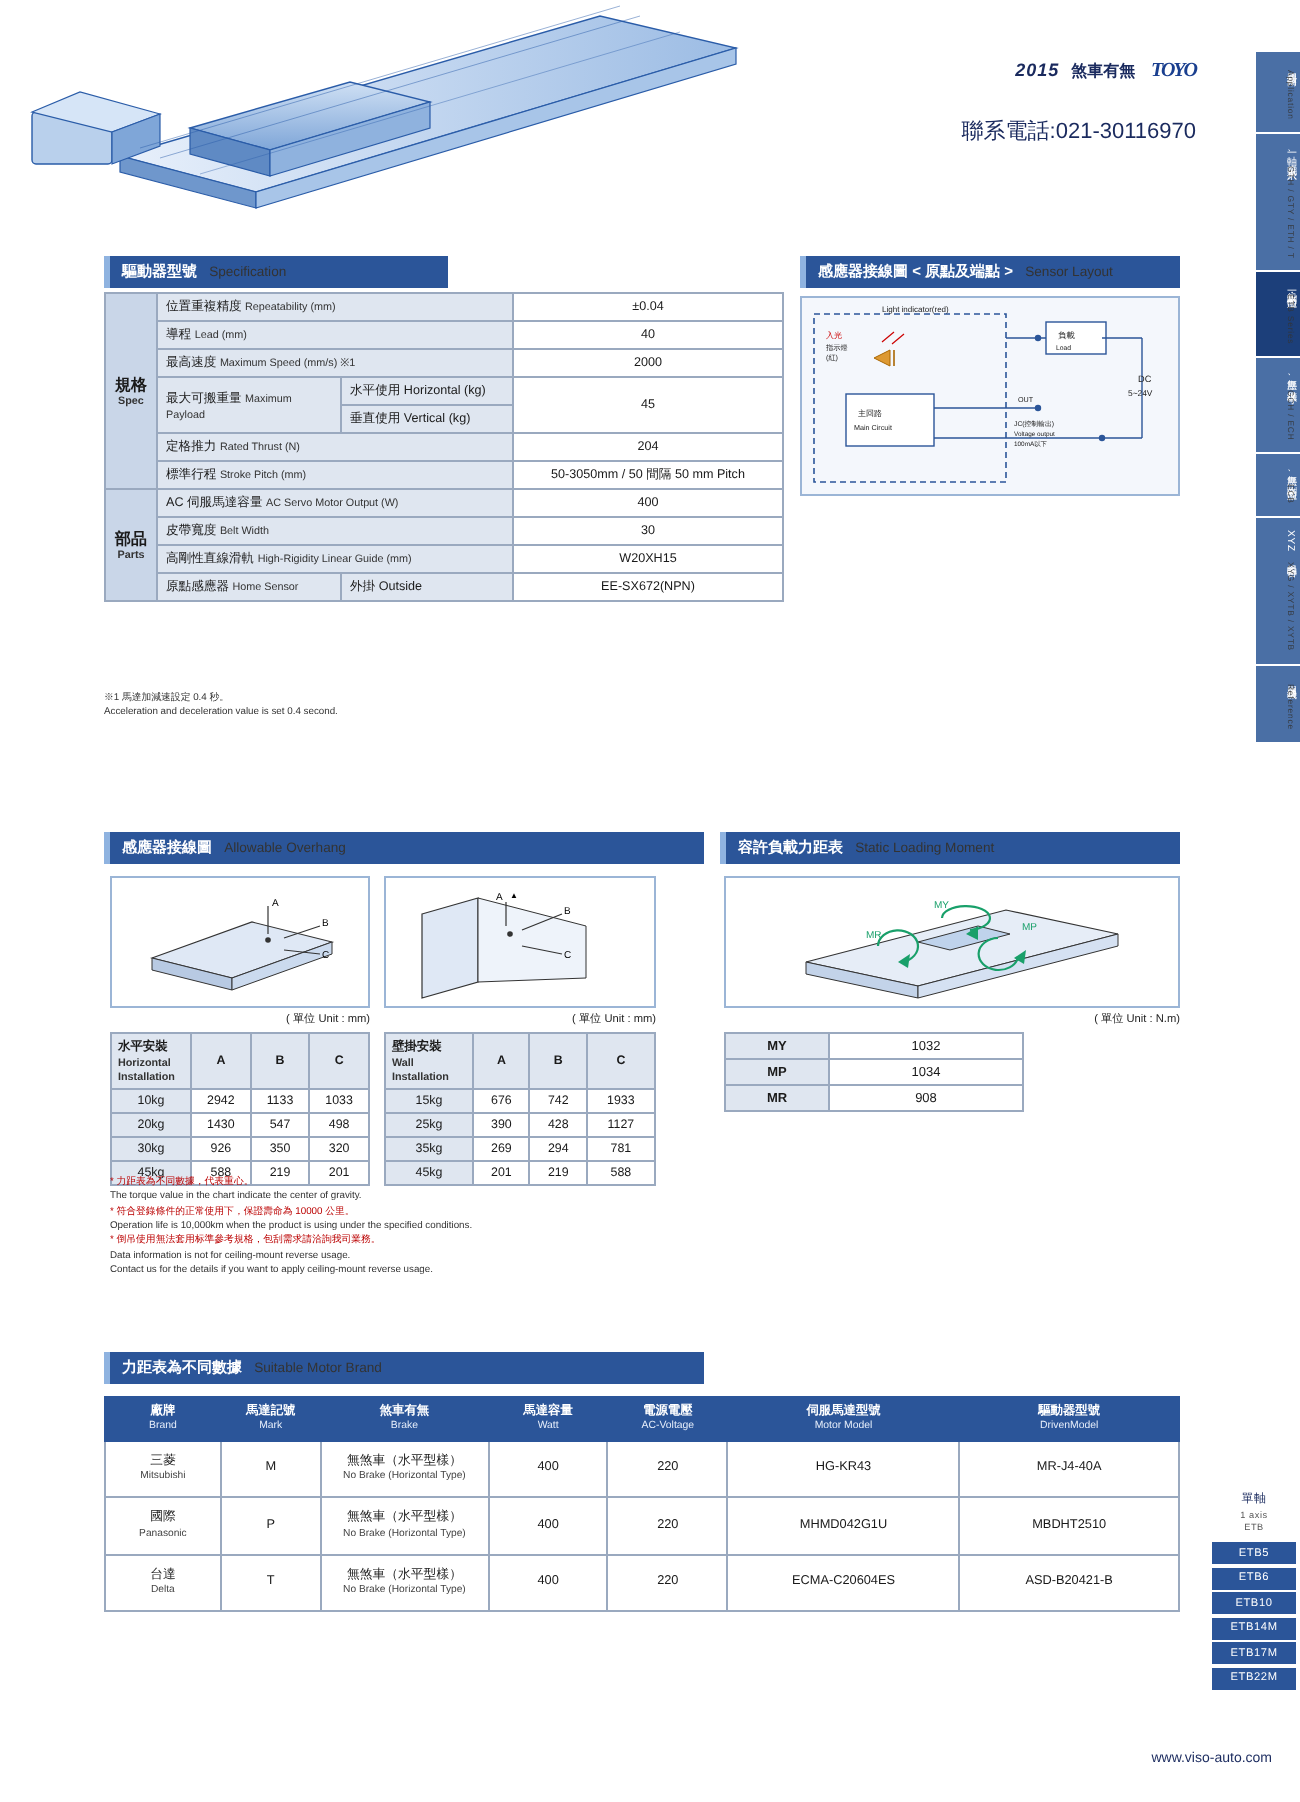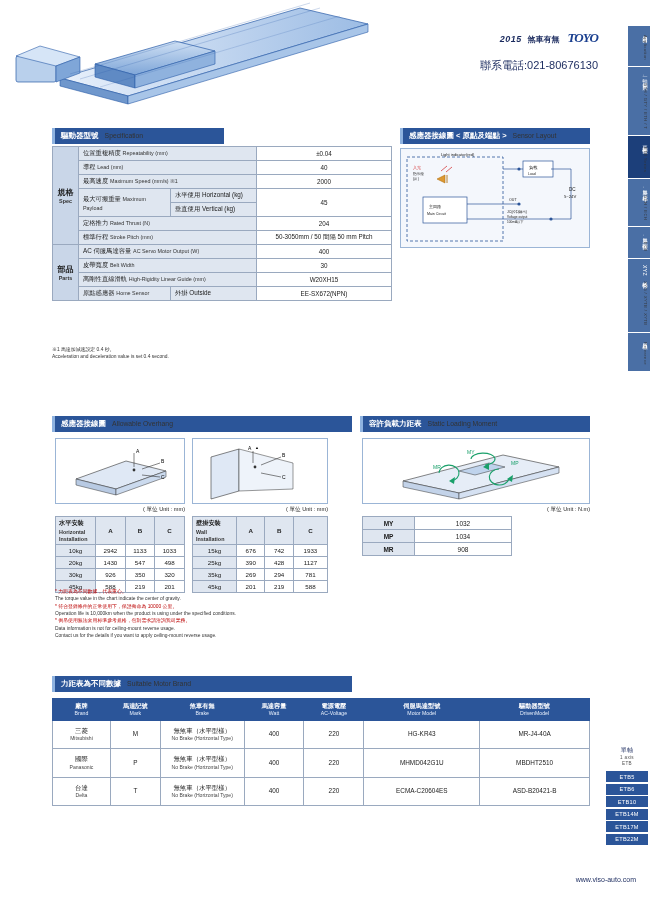--- a/index.html
+++ b/index.html
@@ -20,21 +20,21 @@
   .hero-art { position:absolute; left:0; top:0; width:370px; height:108px; }
   .hero-meta {
     position:absolute; right:10px; top:30px; text-align:right;
   }
   .hero-year {
     font-size:9px; font-weight:bold; font-style:italic; color:#1a2a5e; letter-spacing:0.5px;
   }
   .hero-cat { font-size:8px; color:#1a2a5e; margin-left:4px; font-weight:bold;}
   .toyo-logo {
     display:inline-block; font-family:"Liberation Serif", serif; font-style:italic;
-    font-weight:bold; font-size:13px; color:#1a3f8f; letter-spacing:-1px; margin-left:6px;
+    font-weight:bold; font-size:10px; color:#1a3f8f; letter-spacing:-1px; margin-left:6px;
   }
   .phone {
     position:absolute; right:10px; top:58px; font-size:11px; color:#1a2a5e;
     font-family:"Liberation Sans", sans-serif;
   }
 
   
   .sidetabs { position:absolute; right:0; top:26px; width:22px; }
   .stab {
     width:22px; margin-bottom:1px; background:#4a6fa5; color:#fff;
@@ -127,21 +127,21 @@
       <polygon points="56,66 80,57 80,73 56,82" fill="#7fa6d8" stroke="#2a5ca8" stroke-width="0.6"></polygon>
       <line x1="70" y1="74" x2="310" y2="3" stroke="#2a5ca8" stroke-width="0.4" opacity="0.6"></line>
       <line x1="80" y1="79" x2="320" y2="8" stroke="#2a5ca8" stroke-width="0.4" opacity="0.6"></line>
       <line x1="100" y1="87" x2="340" y2="16" stroke="#2a5ca8" stroke-width="0.4" opacity="0.5"></line>
     </svg>
     <div class="hero-meta">
       <span class="hero-year">2015</span>
       <span class="hero-cat">煞車有無</span>
       <span class="toyo-logo">TOYO</span>
     </div>
-    <div class="phone">聯系電話:021-80676130</div>
+    <div class="phone">聯系電話:021-30116970</div>
   </div>
 
   <div class="sidetabs">
     <div class="stab">
       <span>選用指南</span>
       <span class="en">Application</span>
     </div>
     <div class="stab">
       <span>一軸、電動夾爪</span>
       <span class="en">GTH / GTY / ETH / T</span>

